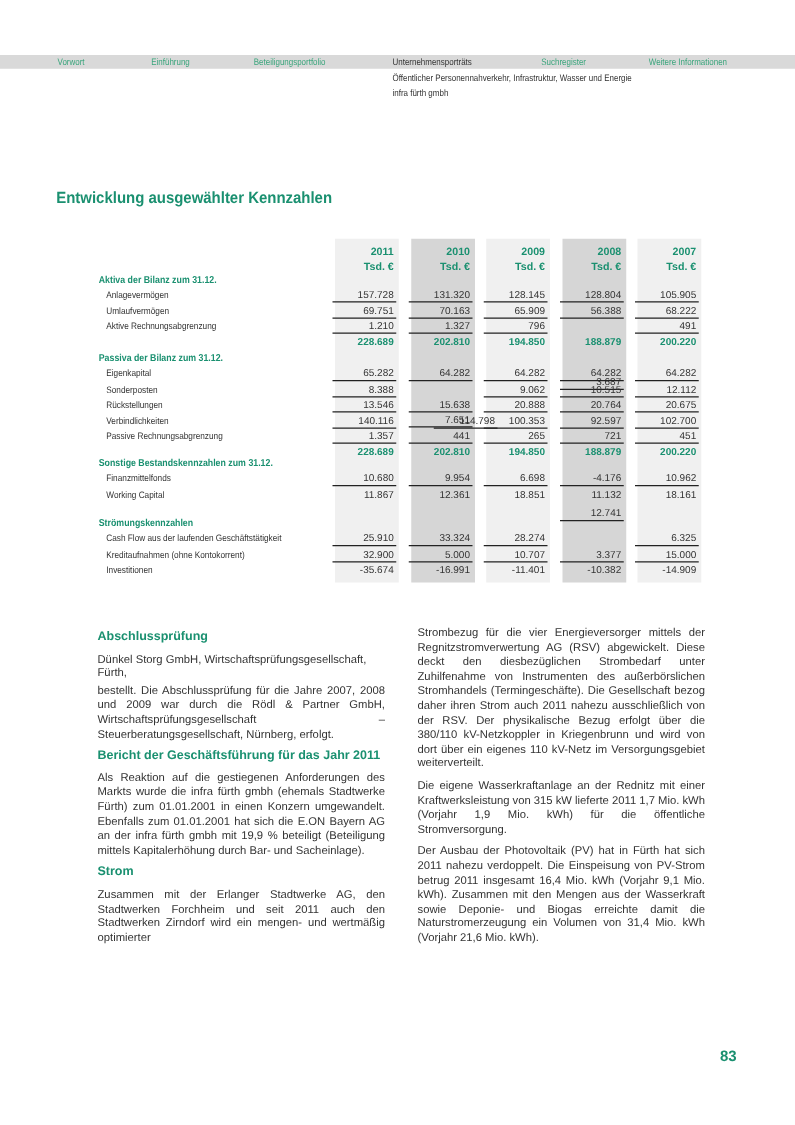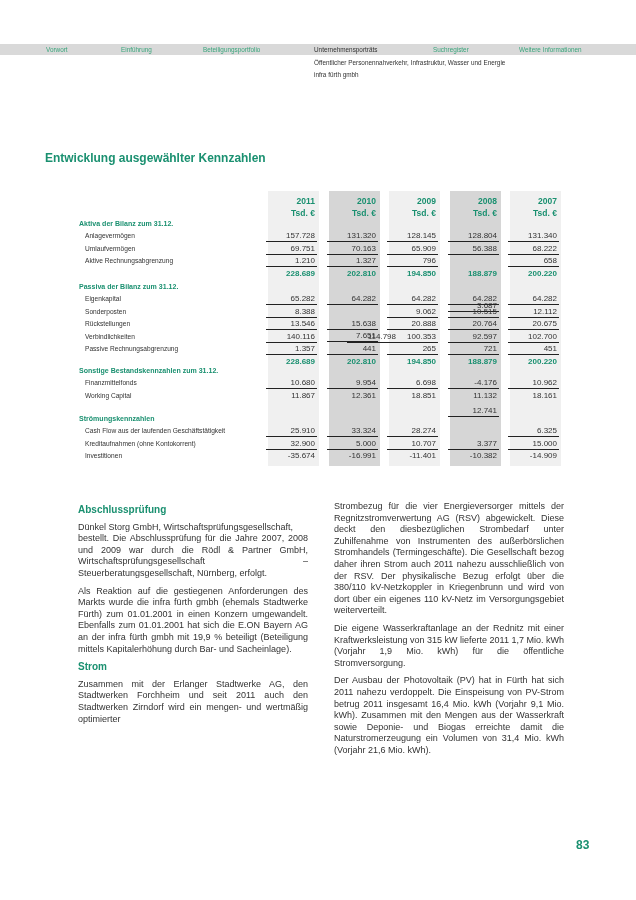--- a/index.html
+++ b/index.html
@@ -68,33 +68,33 @@
   <div class="year-hdr" style="left:506px;top:208px">Tsd. €</div>
 </div>
 
 <div id="table-body">
     <div class="group-label" style="top: 219px;">Aktiva der Bilanz zum 31.12.</div>
     <div class="row-label" style="top: 231px;">Anlagevermögen</div>
     <div class="cell ul" style="left: 266px; top: 230px;">157.728</div>
     <div class="cell ul" style="left: 327px; top: 230px;">131.320</div>
     <div class="cell ul" style="left: 387px; top: 230px;">128.145</div>
     <div class="cell ul" style="left: 448px; top: 230px;">128.804</div>
-    <div class="cell ul" style="left: 508px; top: 230px;">131.340</div>
+    <div class="cell ul" style="left: 508px; top: 230px;">105.905</div>
     <div class="row-label" style="top: 243.5px;">Umlaufvermögen</div>
     <div class="cell ul" style="left: 266px; top: 242.5px;">69.751</div>
     <div class="cell ul" style="left: 327px; top: 242.5px;">70.163</div>
     <div class="cell ul" style="left: 387px; top: 242.5px;">65.909</div>
     <div class="cell ul" style="left: 448px; top: 242.5px;">56.388</div>
     <div class="cell ul" style="left: 508px; top: 242.5px;">68.222</div>
     <div class="row-label" style="top: 256px;">Aktive Rechnungsabgrenzung</div>
     <div class="cell ul" style="left: 266px; top: 255px;">1.210</div>
     <div class="cell ul" style="left: 327px; top: 255px;">1.327</div>
     <div class="cell ul" style="left: 387px; top: 255px;">796</div>
     <div class="cell ul" style="left: 448px; top: 255px; margin-top: 45px;">3.687</div>
-    <div class="cell ul" style="left: 508px; top: 255px;">658</div>
+    <div class="cell ul" style="left: 508px; top: 255px;">491</div>
     <div class="cell total" style="left: 266px; top: 267.5px;">228.689</div>
     <div class="cell total" style="left: 327px; top: 267.5px;">202.810</div>
     <div class="cell total" style="left: 387px; top: 267.5px;">194.850</div>
     <div class="cell total" style="left: 448px; top: 267.5px;">188.879</div>
     <div class="cell total" style="left: 508px; top: 267.5px;">200.220</div>
     <div class="group-label" style="top: 282px;">Passiva der Bilanz zum 31.12.</div>
     <div class="row-label" style="top: 294px;">Eigenkapital</div>
     <div class="cell ul" style="left: 266px; top: 293px;">65.282</div>
     <div class="cell ul" style="left: 327px; top: 293px;">64.282</div>
     <div class="cell ul" style="left: 387px; top: 293px;">64.282</div>
@@ -159,21 +159,23 @@
     <div class="cell" style="left: 266px; top: 450px;">-35.674</div>
     <div class="cell" style="left: 327px; top: 450px;">-16.991</div>
     <div class="cell" style="left: 387px; top: 450px;">-11.401</div>
     <div class="cell" style="left: 448px; top: 450px;">-10.382</div>
     <div class="cell" style="left: 508px; top: 450px;">-14.909</div>
   </div>
 
 <div class="col" style="left:78px;top:500px;width:230px">
   <h3>Abschlussprüfung</h3>
   <p class="center">Dünkel Storg GmbH, Wirtschaftsprüfungsgesellschaft,</p>
+  <p class="center" style="margin-bottom:2px">Fürth,</p>
   <p>bestellt. Die Abschlussprüfung für die Jahre 2007, 2008 und 2009 war durch die Rödl &amp; Partner GmbH, Wirtschaftsprüfungsgesellschaft – Steuerberatungsgesellschaft, Nürnberg, erfolgt.</p>
+  <h3>Bericht der Geschäftsführung für das Jahr 2011</h3>
   <p>Als Reaktion auf die gestiegenen Anforderungen des Markts wurde die infra fürth gmbh (ehemals Stadtwerke Fürth) zum 01.01.2001 in einen Konzern umgewandelt. Ebenfalls zum 01.01.2001 hat sich die E.ON Bayern AG an der infra fürth gmbh mit 19,9 % beteiligt (Beteiligung mittels Kapitalerhöhung durch Bar- und Sacheinlage).</p>
   <h3>Strom</h3>
   <p>Zusammen mit der Erlanger Stadtwerke AG, den Stadtwerken Forchheim und seit 2011 auch den Stadtwerken Zirndorf wird ein mengen- und wertmäßig optimierter</p>
 </div>
 
 <div class="col" style="left:334px;top:501px;width:230px">
   <p>Strombezug für die vier Energieversorger mittels der Regnitzstromverwertung AG (RSV) abgewickelt. Diese deckt den diesbezüglichen Strombedarf unter Zuhilfenahme von Instrumenten des außerbörslichen Stromhandels (Termingeschäfte). Die Gesellschaft bezog daher ihren Strom auch 2011 nahezu ausschließlich von der RSV. Der physikalische Bezug erfolgt über die 380/110 kV-Netzkoppler in Kriegenbrunn und wird von dort über ein eigenes 110 kV-Netz im Versorgungsgebiet weiterverteilt.</p>
   <p>Die eigene Wasserkraftanlage an der Rednitz mit einer Kraftwerksleistung von 315 kW lieferte 2011 1,7 Mio. kWh (Vorjahr 1,9 Mio. kWh) für die öffentliche Stromversorgung.</p>
   <p>Der Ausbau der Photovoltaik (PV) hat in Fürth hat sich 2011 nahezu verdoppelt. Die Einspeisung von PV-Strom betrug 2011 insgesamt 16,4 Mio. kWh (Vorjahr 9,1 Mio. kWh). Zusammen mit den Mengen aus der Wasserkraft sowie Deponie- und Biogas erreichte damit die Naturstromerzeugung ein Volumen von 31,4 Mio. kWh (Vorjahr 21,6 Mio. kWh).</p>
 </div>

